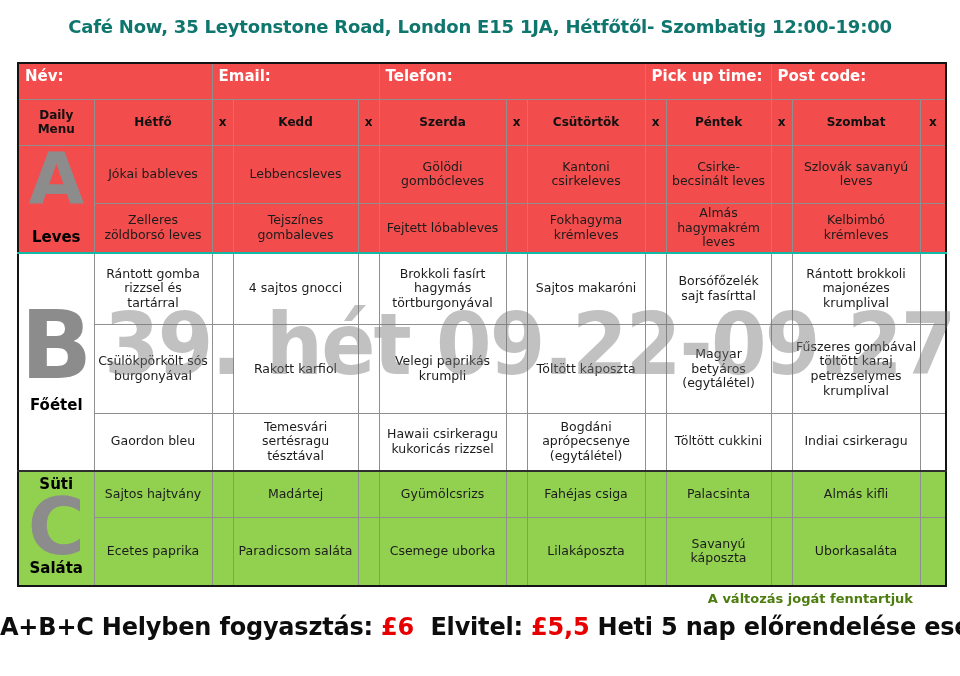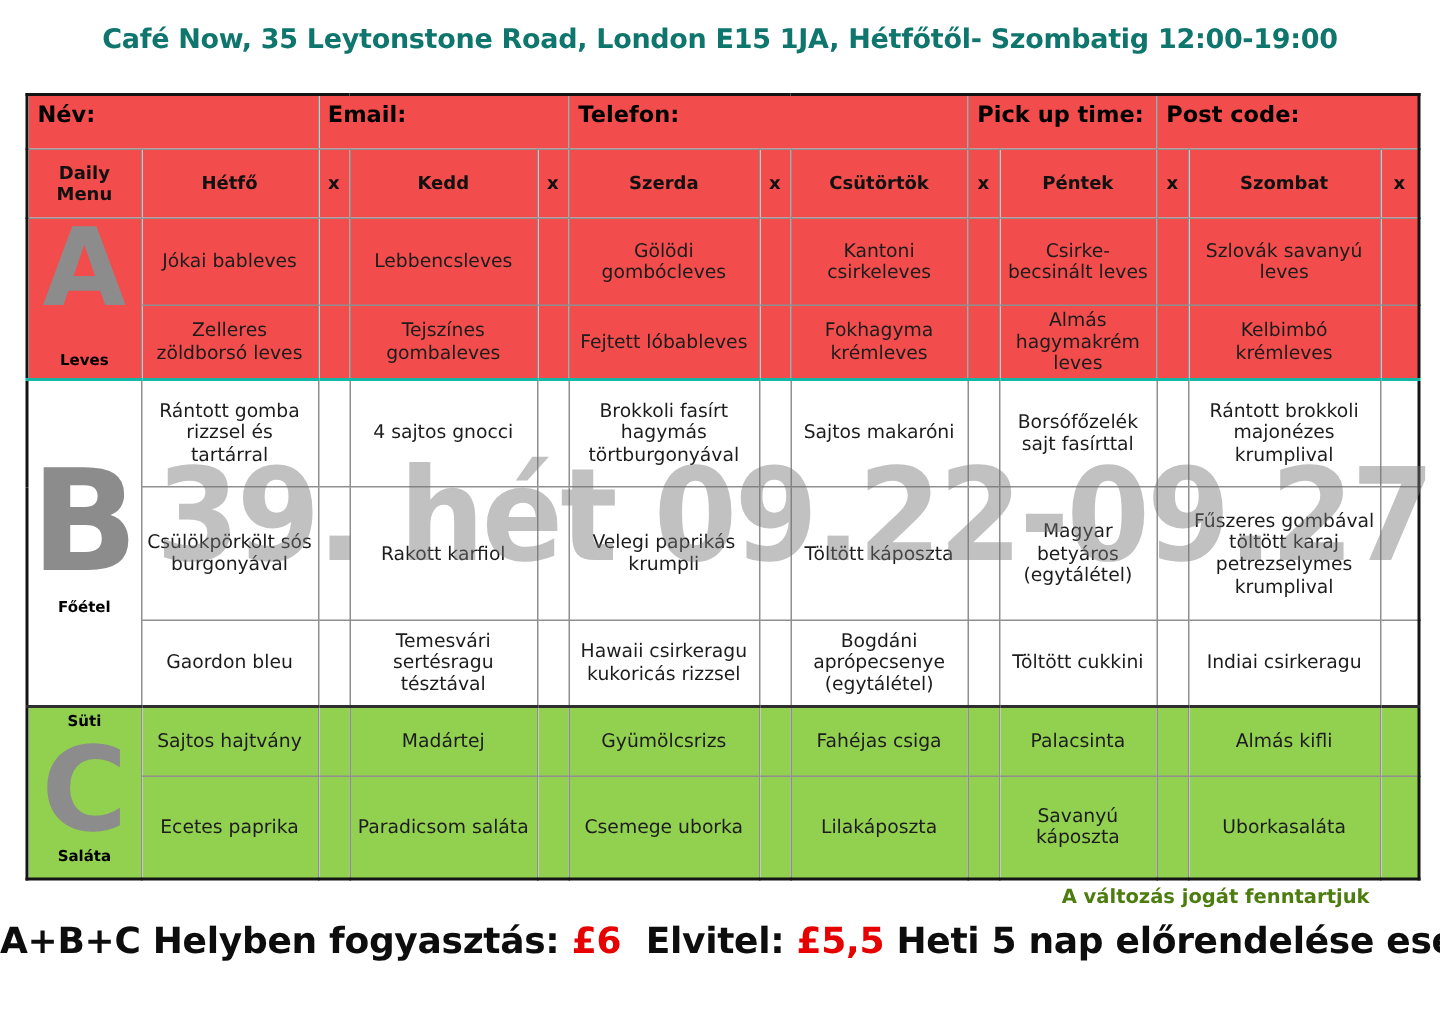--- a/index.html
+++ b/index.html
@@ -19,33 +19,33 @@
 
   tr.r-form { height:36px; }  tr.r-days { height:46px; }
   tr.r-a1 { height:58px; }    tr.r-a2 { height:37px; }
   tr.r-b1 { height:72px; }    tr.r-b2 { height:89px; }   tr.r-b3 { height:57px; }
   tr.r-c1 { height:47px; }    tr.r-c2 { height:68px; }
 
   tr.r-b1 > td { border-top:2px solid #14b8a6; }
   tr.r-c1 > td { border-top:2px solid #2e2e2e; }
 
   td.form-label { text-align:left; vertical-align:top; font-weight:bold;
-    font-size:15px; padding:4px 6px; color:#000000; }
+    font-size:15px; padding:4px 6px; color:#ffffff; }
   tr.r-days td { font-weight:bold; font-size:12px; color:#111; }
 
   td.label-cell { padding:0; }
   .label-inner { display:flex; flex-direction:column; align-items:center; width:100%; }
   .label-a { height:106px; justify-content:space-between; padding:4px 0 5px 0; }
   .label-b { height:212px; justify-content:center; }
   .label-c { height:110px; justify-content:space-between; padding:3px 0 5px 0; }
   .big-letter { font-weight:bold; color:#8c8c8c; }
   .letter-a { font-size:72px; line-height:0.78; }
   .letter-b { font-size:94px; line-height:0.80; }
   .letter-c { font-size:78px; line-height:0.78; }
-  .sec-label { font-weight:bold; font-size:10px; color:#000; }
+  .sec-label { font-weight:bold; font-size:15px; color:#000; }
   .label-b .sec-label { margin-top:14px; }
 
   .watermark { position:absolute; left:104px; top:301px; z-index:5;
     font-size:86px; font-weight:bold; line-height:1; white-space:nowrap;
     color:rgba(118,118,118,0.45); letter-spacing:-2px;
     transform:scaleX(0.93); transform-origin:left center; pointer-events:none; }
 
   .disclaimer { position:absolute; top:591px; right:47px;
     font-size:13px; font-weight:bold; color:#4d7c0f; }
   .price-line { position:absolute; top:613px; left:0; width:920px; text-align:center;

